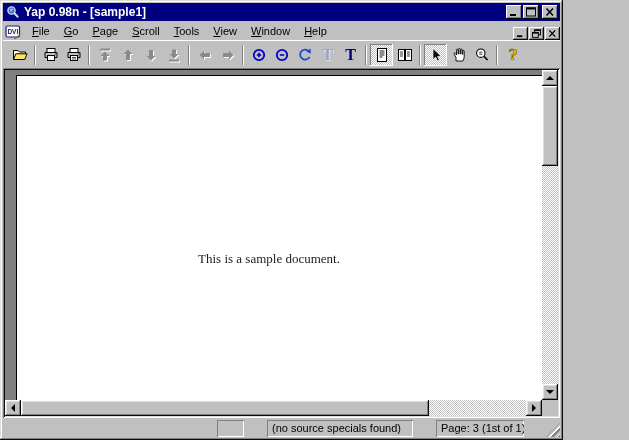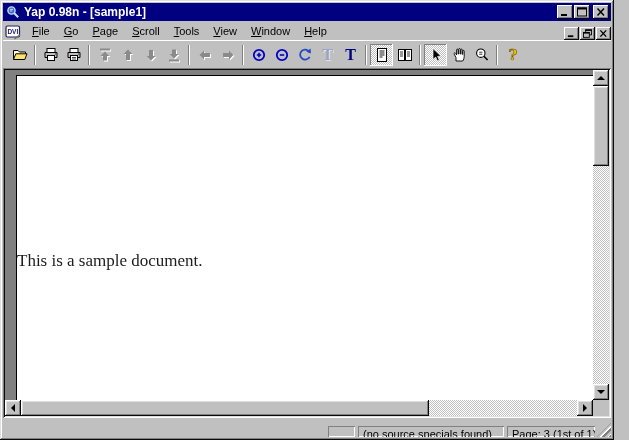--- a/index.html
+++ b/index.html
@@ -1,18 +1,18 @@
 <!DOCTYPE html>
 <html><head>
 <meta charset="utf-8">
 <style>
   html,body{margin:0;padding:0;background:#c0c0c0;}
   *{box-sizing:border-box;}
   .window{
-    position:relative;width:614px;height:440px;background:#c0c0c0;
+    position:relative;width:563px;height:440px;background:#c0c0c0;
     box-shadow:inset -1px -1px #0a0a0a, inset 1px 1px #dfdfdf, inset -2px -2px #808080, inset 2px 2px #fff;
     font-family:"Liberation Sans",sans-serif;overflow:hidden;
   }
   
   .titlebar{position:absolute;left:3px;top:3px;right:3px;height:18px;background:#000080;
     display:flex;align-items:center;padding:0 2px;}
   .title-icon{width:14px;height:14px;margin-left:1px;flex:none;}
   .title-text{color:#fff;font-weight:bold;font-size:12px;margin-left:4px;flex:1;white-space:nowrap;overflow:hidden;line-height:18px;}
   .ctl-btn{width:16px;height:14px;background:#c0c0c0;flex:none;margin-left:1px;
     box-shadow:inset -1px -1px #0a0a0a, inset 1px 1px #fff, inset -2px -2px #808080;
@@ -40,22 +40,22 @@
   .tb-ic{width:16px;height:16px;display:flex;align-items:center;justify-content:center;}
   .tb-ic svg{display:block;}
   .tb-letter{font-family:"Liberation Serif",serif;font-weight:bold;font-size:16px;line-height:16px;}
   .tb-letter[data-name="text-icon"]{color:#000080;}
   .tb-letter[data-name="text-outline-icon"]{color:#9aa2cc;text-shadow:1px 1px 0 #e6e6e6;}
   
   .view{position:absolute;left:3px;top:68px;right:3px;bottom:22px;
     box-shadow:inset 1px 1px #808080, inset -1px -1px #fff, inset 2px 2px #0a0a0a, inset -2px -2px #dfdfdf;}
   .canvas{position:absolute;left:2px;top:2px;right:18px;bottom:18px;background:#808080;overflow:hidden;}
   .page{position:absolute;left:11px;top:5px;right:-2px;bottom:-2px;background:#fff;border:1px solid #000;}
-  .doc-text{position:absolute;top:175px;left:0;right:22px;text-align:left;
-    font-family:"Liberation Serif",serif;font-size:17px;color:#1c1c1c;}
+  .doc-text{position:absolute;top:175px;left:0;right:22px;text-align:center;
+    font-family:"Liberation Serif",serif;font-size:13px;color:#1c1c1c;}
   
   .dither{background-color:#fff;
     background-image:linear-gradient(45deg,#c0c0c0 25%,transparent 25%,transparent 75%,#c0c0c0 75%),
                      linear-gradient(45deg,#c0c0c0 25%,transparent 25%,transparent 75%,#c0c0c0 75%);
     background-size:2px 2px;background-position:0 0,1px 1px;}
   .vsb{position:absolute;right:2px;top:2px;bottom:18px;width:16px;}
   .hsb{position:absolute;left:2px;bottom:2px;right:18px;height:16px;}
   .sb-btn{position:absolute;width:16px;height:16px;background:#c0c0c0;
     box-shadow:inset -1px -1px #0a0a0a, inset 1px 1px #fff, inset -2px -2px #808080, inset 2px 2px #dfdfdf;
     display:flex;align-items:center;justify-content:center;}
@@ -65,21 +65,21 @@
     box-shadow:inset -1px -1px #0a0a0a, inset 1px 1px #fff, inset -2px -2px #808080, inset 2px 2px #dfdfdf;}
   .h-thumb{position:absolute;left:16px;width:408px;top:0;height:16px;background:#c0c0c0;
     box-shadow:inset -1px -1px #0a0a0a, inset 1px 1px #fff, inset -2px -2px #808080, inset 2px 2px #dfdfdf;}
   .tri{width:0;height:0;}
   .tri.t-up{border-left:4px solid transparent;border-right:4px solid transparent;border-bottom:4px solid #000;}
   .tri.t-down{border-left:4px solid transparent;border-right:4px solid transparent;border-top:4px solid #000;}
   .tri.t-left{border-top:4px solid transparent;border-bottom:4px solid transparent;border-right:4px solid #000;}
   .tri.t-right{border-top:4px solid transparent;border-bottom:4px solid transparent;border-left:4px solid #000;}
   .corner{position:absolute;right:2px;bottom:2px;width:16px;height:16px;background:#c0c0c0;}
   
-  .statusbar{position:absolute;left:3px;right:3px;bottom:3px;height:19px;display:flex;padding-top:8px;font-size:11px;}
+  .statusbar{position:absolute;left:3px;right:3px;bottom:3px;height:19px;display:flex;padding-top:2px;font-size:11px;gap:20px;}
   .sb-panel{box-shadow:inset 1px 1px #808080, inset -1px -1px #fff;margin-left:3px;
     padding:2px 5px 0;white-space:nowrap;overflow:hidden;color:#000;}
   .sb-spacer{flex:1;margin-left:0;box-shadow:none;}
   .sb-small{width:27px;padding:0;}
   .sb-specials{width:146px;}
   .sb-pos{width:71px;}
   .sb-page{width:88px;}
   .sb-grip{width:14px;margin-left:2px;align-self:flex-end;height:14px;
     clip-path:polygon(100% 0,100% 100%,0 100%);
     background:repeating-linear-gradient(135deg,#c0c0c0 0 2px,#fff 2px 3px,#808080 3px 5px);}

